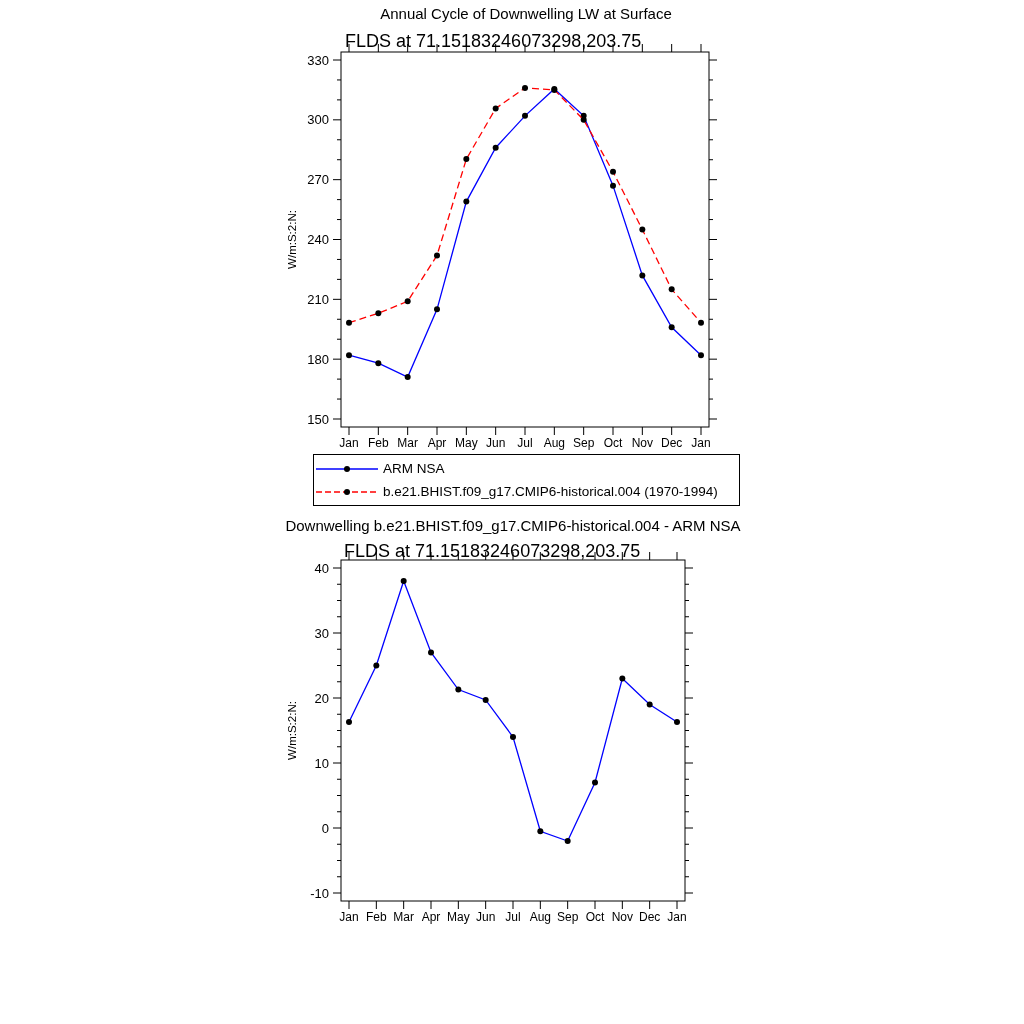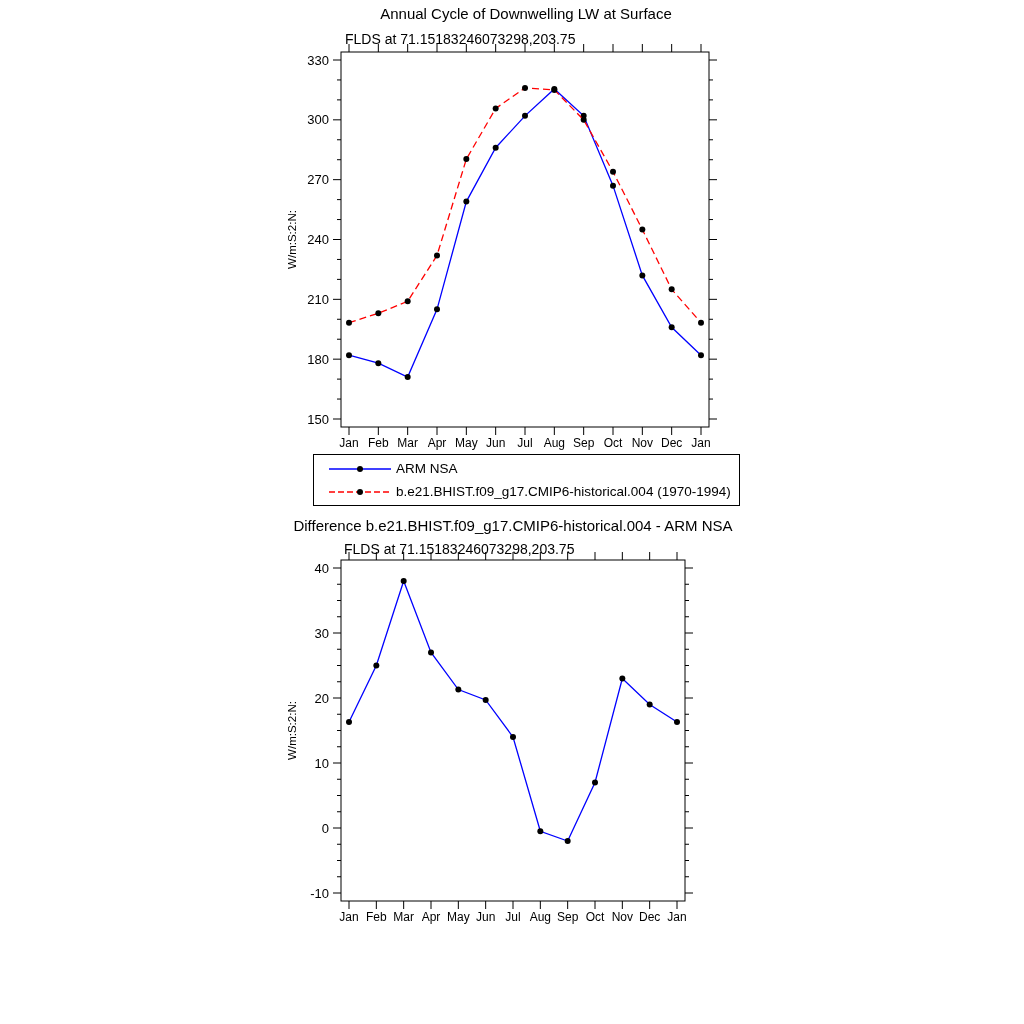--- a/index.html
+++ b/index.html
@@ -1,26 +1,26 @@
 <!DOCTYPE html>
 <html><head>
 <meta charset="utf-8">
 <style>
   html,body{margin:0;padding:0;background:#ffffff;}
   .page{
     position:relative;width:1024px;height:1024px;background:#ffffff;
     font-family:"Liberation Sans", sans-serif;color:#000;overflow:hidden;
   }
   .chart-title{position:absolute;font-weight:normal;font-size:15px;text-align:center;white-space:nowrap;}
-  .chart-subtitle{position:absolute;font-size:14px;white-space:nowrap;}
+  .chart-subtitle{position:absolute;font-size:18px;white-space:nowrap;}
   #plot-svg{position:absolute;left:0;top:0;}
   .legend{
     position:absolute;left:313px;top:454px;width:427px;height:52px;
     border:1px solid #000;box-sizing:border-box;
-    display:flex;flex-direction:column;justify-content:center;padding:2px 14px;background:#fff;
+    display:flex;flex-direction:column;justify-content:center;padding:2px 1px;background:#fff;
   }
   .legend-row{display:flex;align-items:center;height:23px;}
   .legend-sample{width:64px;height:10px;margin-right:4px;flex:0 0 auto;}
   .legend-label{font-size:13.5px;white-space:nowrap;}
   #title-top{left:241px;top:5px;width:570px;}
   #subtitle-top{left:345px;top:31px;}
   #title-bottom{left:228px;top:517px;width:570px;}
   #subtitle-bottom{left:344px;top:541px;}
 </style>
 </head>
@@ -272,17 +272,17 @@
     </div>
     <div class="legend-row">
       <svg class="legend-sample" width="64" height="10">
         <line x1="1" y1="5" x2="63" y2="5" stroke-width="1.3" stroke="#ff0000" stroke-dasharray="6,3"></line>
         <circle cx="32" cy="5" r="3" fill="#000000"></circle>
       </svg>
       <span class="legend-label">b.e21.BHIST.f09_g17.CMIP6-historical.004 (1970-1994)</span>
     </div>
   </div>
 
-  <div class="chart-title" id="title-bottom">Difference b.e21.BHIST.f09_g17.CMIP6-historical.004 - ARM NSA</div>
+  <div class="chart-title" id="title-bottom">Downwelling b.e21.BHIST.f09_g17.CMIP6-historical.004 - ARM NSA</div>
 
   <div class="chart-subtitle" id="subtitle-bottom">FLDS at 71.15183246073298,203.75</div>
 
 </div>
 
 </body></html>

